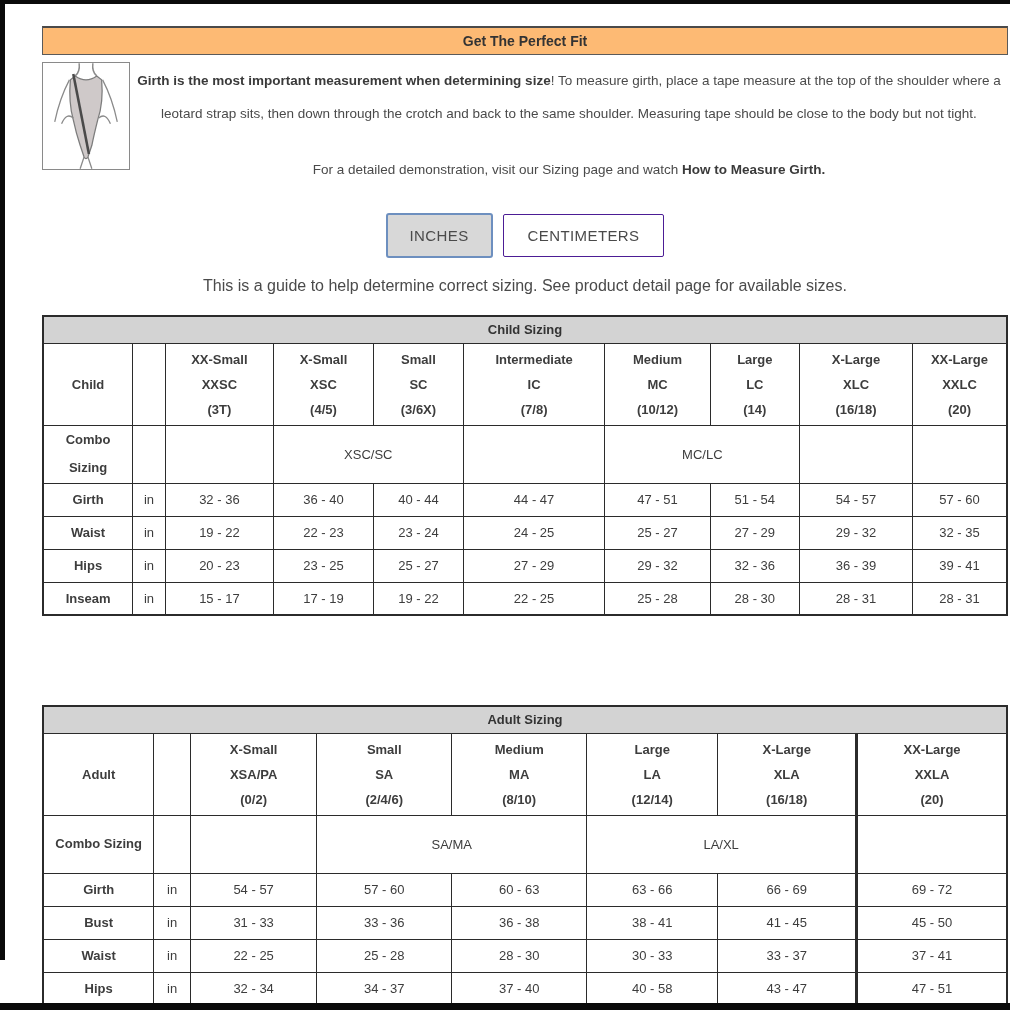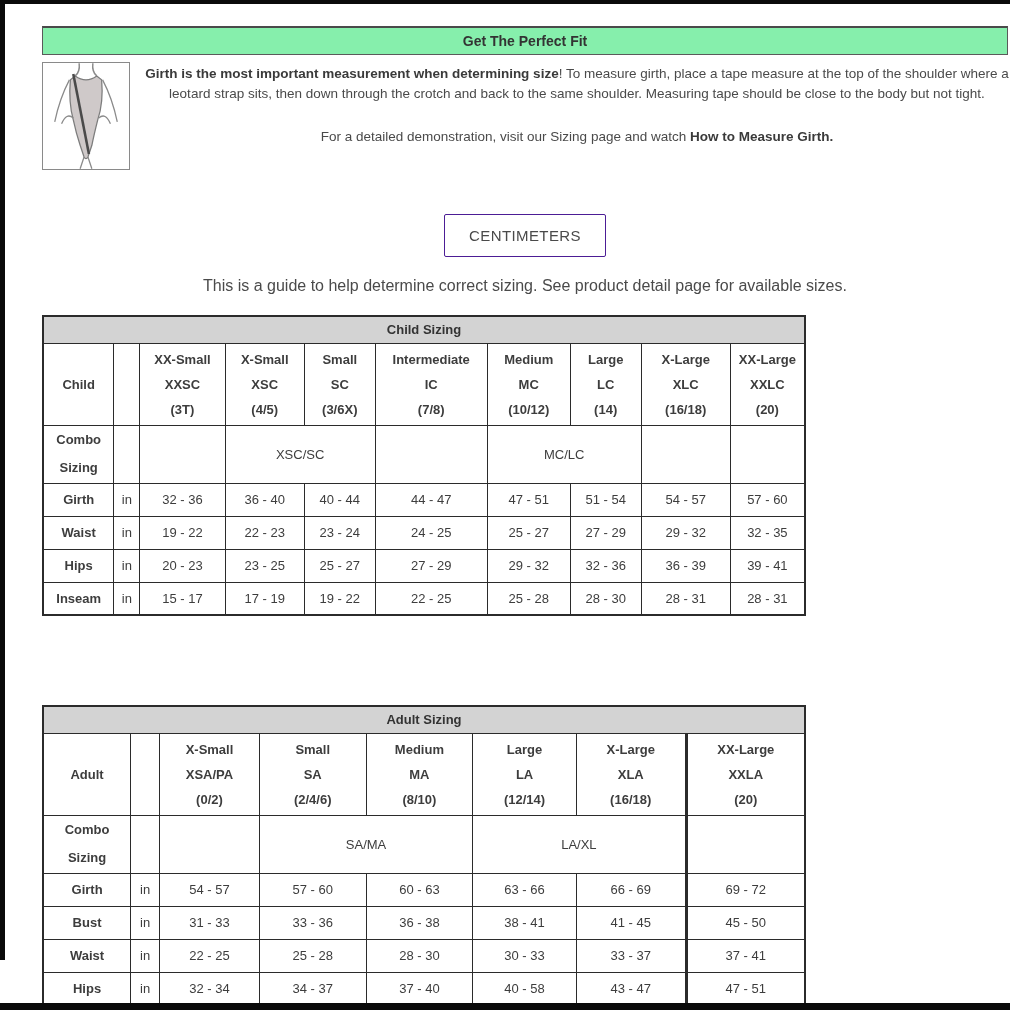--- a/index.html
+++ b/index.html
@@ -8,47 +8,47 @@
   #page { position:relative; width:1010px; height:1010px; background:#fff; }
 
   
   .edge { position:absolute; background:#0a0a0a; }
   #edge-top { left:0; top:0; width:1010px; height:4px; }
   #edge-left { left:0; top:4px; width:5px; height:956px; }
   #edge-bottom { left:0; top:1003px; width:1010px; height:7px; }
 
   
   #fit-header { position:absolute; left:42px; top:26px; width:966px; height:29px;
-    background:#86efac; border:1px solid #5a5a5a; border-top:2px solid #4a4a4a;
+    background:#fdba74; border:1px solid #5a5a5a; border-top:2px solid #4a4a4a;
     display:flex; align-items:center; justify-content:center;
     font-weight:bold; font-size:14px; color:#333; }
 
   
   #intro-image { position:absolute; left:42px; top:62px; width:88px; height:108px;
     border:1px solid #8a8a8a; background:#fff; }
-  #intro-text { position:absolute; left:144px; top:64px; width:866px;
-    text-align:center; font-size:13.5px; line-height:20px; color:#4a4a4a; }
+  #intro-text { position:absolute; left:136px; top:64px; width:866px;
+    text-align:center; font-size:13.5px; line-height:33px; color:#4a4a4a; }
   #intro-text b, #demo-line b { color:#3a3a3a; }
   #demo-line { margin-top:23px; }
 
   
   #unit-buttons { position:absolute; left:42px; top:211px; width:966px; height:48px;
     display:flex; align-items:center; justify-content:center; gap:10px; }
   .btn { font-family:"Liberation Sans", sans-serif; font-size:15px; color:#4a4a4a;
     letter-spacing:0.4px; cursor:pointer; }
   #btn-inches { background:#d8d8d8; border:2px solid #6d8fbf; border-radius:3px;
     padding:12px 22px; }
   #btn-centimeters { background:#ffffff; border:1px solid #4c1d95; border-radius:2px;
     padding:12px 24px; }
 
   #sizing-note { position:absolute; left:42px; top:277px; width:966px;
     text-align:center; font-size:16px; color:#4a4a4a; }
 
   
-  .size-table { position:absolute; left:42px; width:764px; border-collapse:collapse;
+  .size-table { position:absolute; left:42px; width:966px; border-collapse:collapse;
     table-layout:fixed; font-size:13px; color:#3d3d3d;
     border:2px solid #2b2b2b; }
   #child-table { top:315px; }
   #adult-table { top:705px; }
   .size-table td { border:1px solid #2b2b2b; text-align:center; vertical-align:middle;
     padding:0 2px; overflow:hidden; }
   .size-table .title-cell { background:#d3d3d3; font-weight:bold; color:#333; }
   .size-table tr.title-row { height:27px; }
   .size-table tr.header-row { height:82px; }
   .size-table tr.header-row td { font-weight:bold; line-height:25px; }
@@ -78,20 +78,21 @@
   </div>
 
   <div id="intro-text">
     <span><b>Girth is the most important measurement when determining size</b><span>! To measure girth, place a tape measure at the top of the shoulder where a leotard strap sits, then down through the crotch and back to the same shoulder. Measuring tape should be close to the body but not tight.</span></span>
     <div id="demo-line">
       <span>For a detailed demonstration, visit our Sizing page and watch </span><b>How to Measure Girth.</b>
     </div>
   </div>
 
   <div id="unit-buttons">
+    <button id="btn-inches" class="btn">INCHES</button>
     <button id="btn-centimeters" class="btn">CENTIMETERS</button>
   </div>
 
   <div id="sizing-note">This is a guide to help determine correct sizing. See product detail page for available sizes.</div>
 
   <table id="child-table" class="size-table">
     <colgroup>
       <col style="width:9.3%">
         <col style="width:3.4%">
         <col style="width:11.2%">

